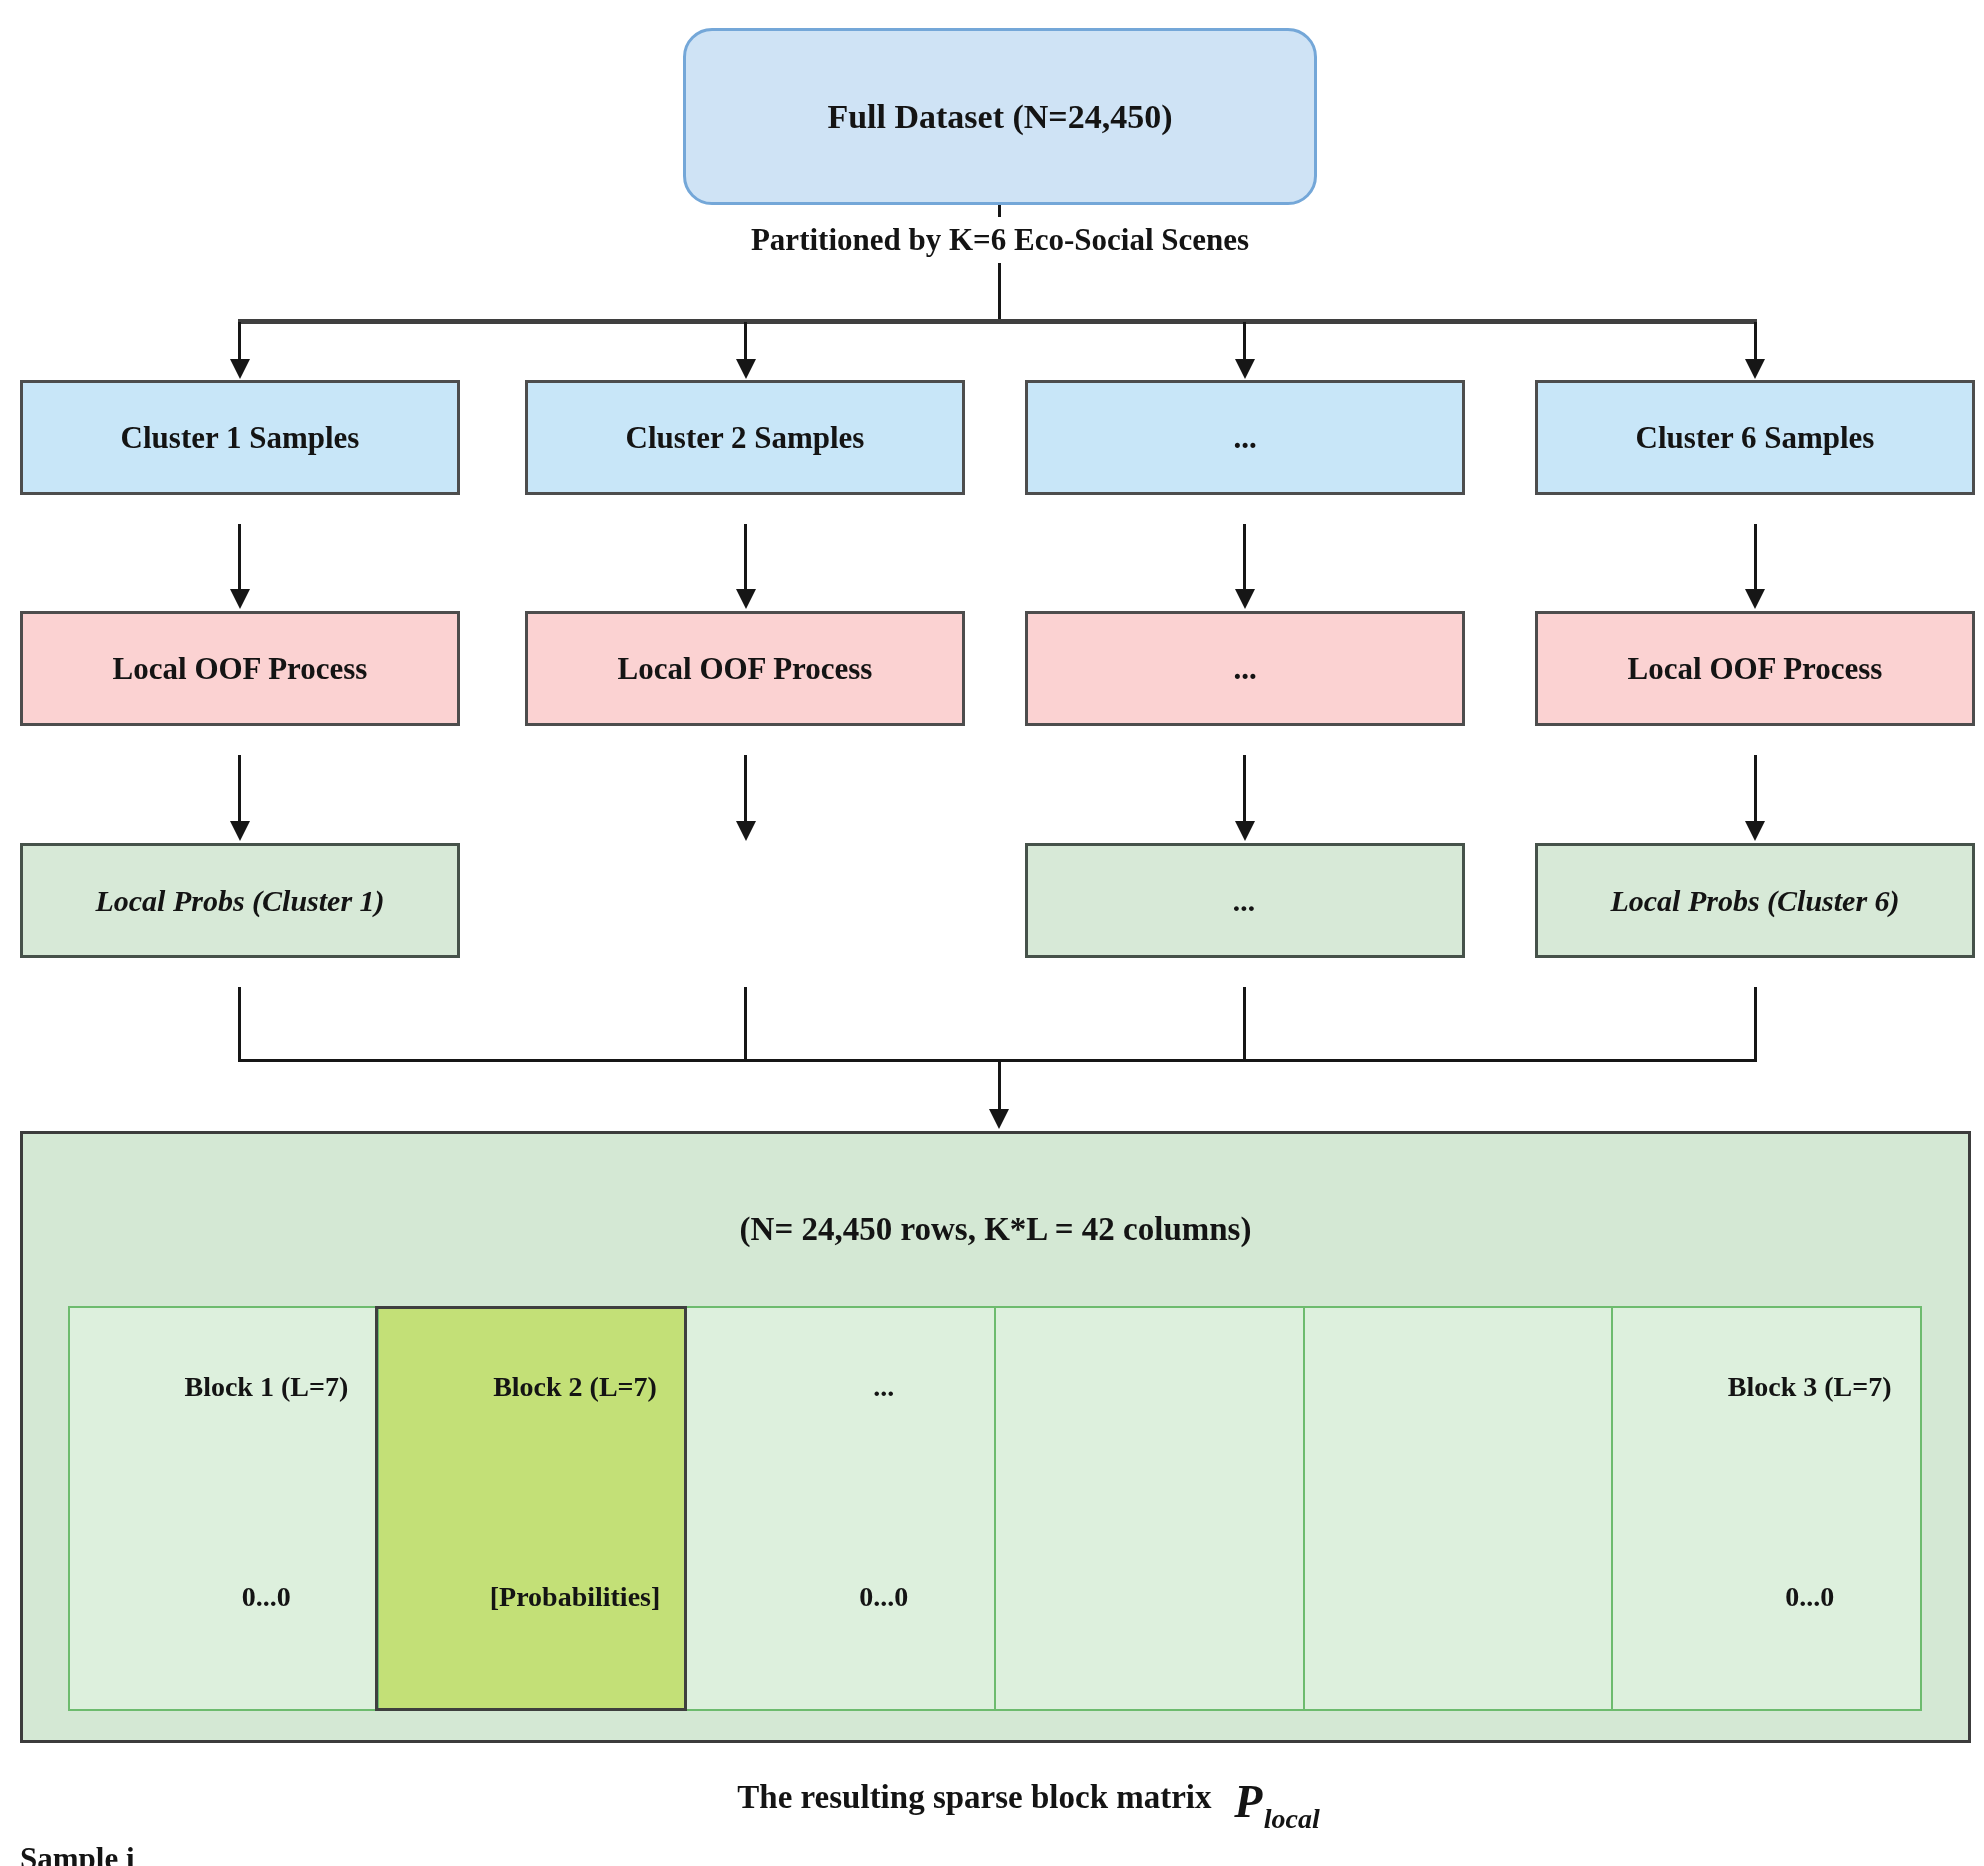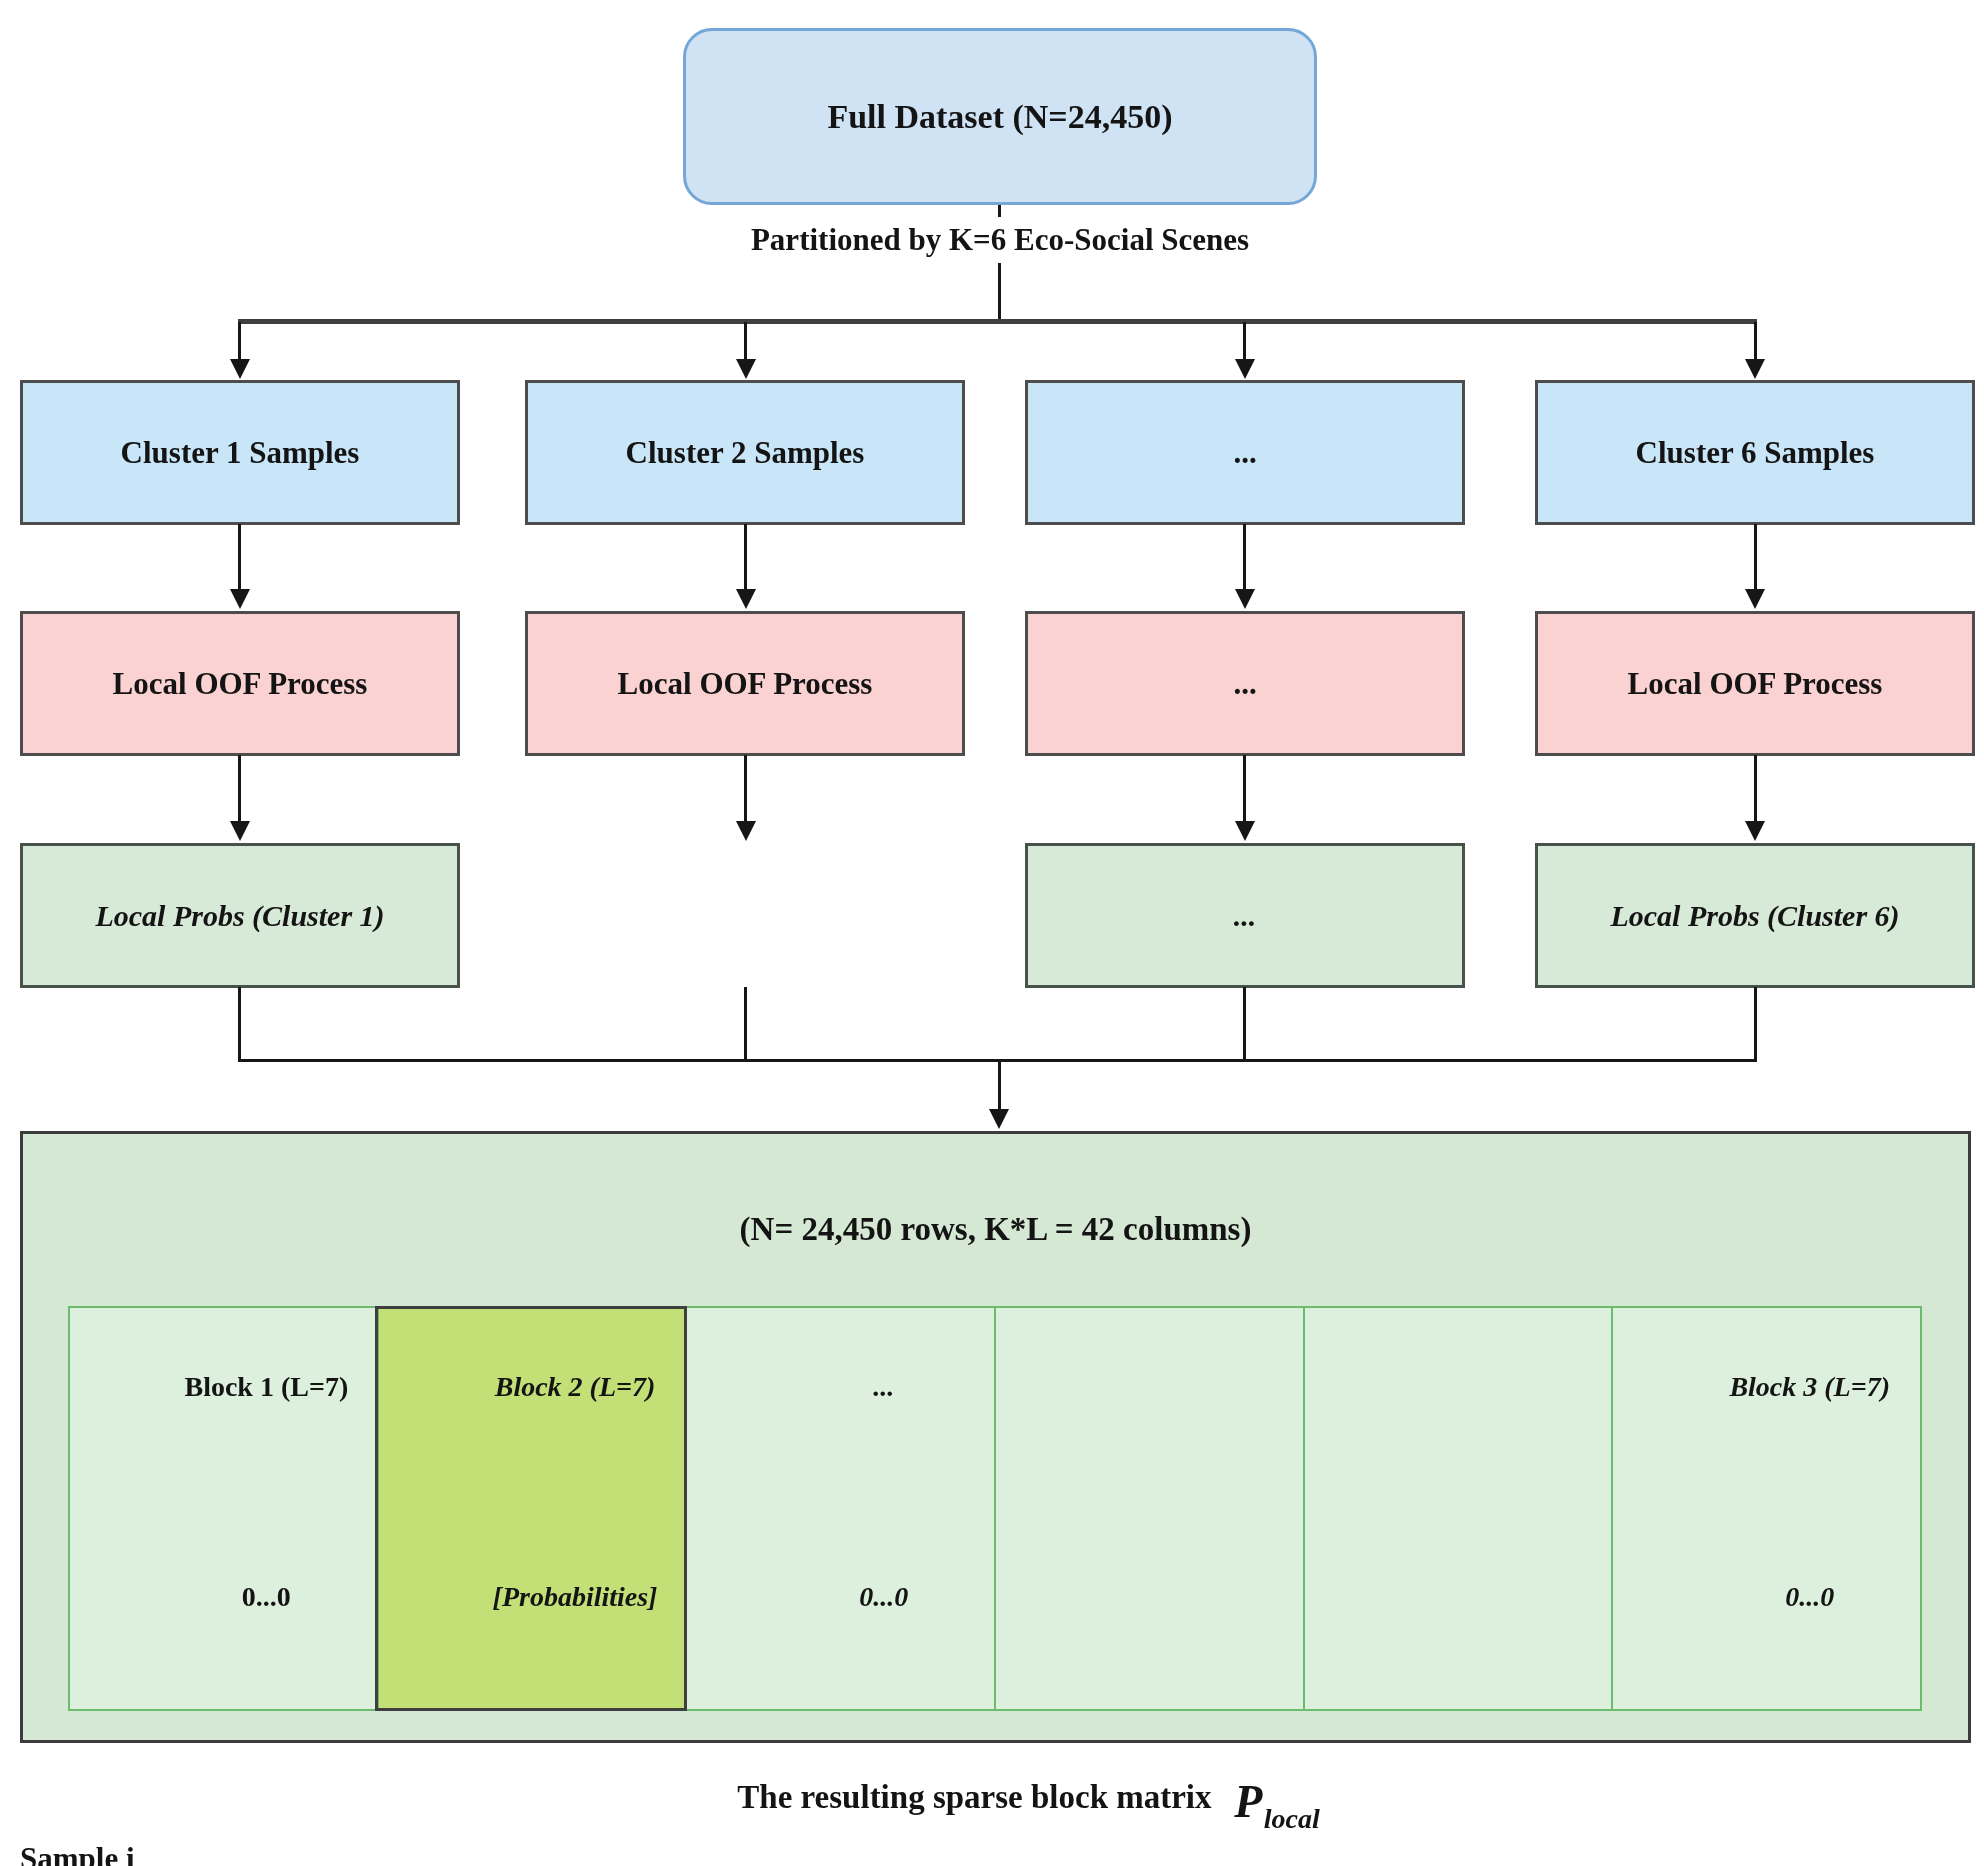--- a/index.html
+++ b/index.html
@@ -21,21 +21,21 @@
     justify-content: center;
     text-align: right;
   }
   .root-box {
     left: 683px; top: 28px; width: 634px; height: 177px;
     background: var(--root-fill, #cfe3f5);
     border: 3.3px solid var(--root-border, #74a7d8);
     border-radius: 29px;
     font-size: 34px;
   }
-  .row-box { width: 440px; height: 145px; border: 3.3px solid var(--row-border, #4d4d4d); font-size: 31px; }
+  .row-box { width: 440px; height: 115px; border: 3.3px solid var(--row-border, #4d4d4d); font-size: 31px; }
   .row-cluster { top: 380px; background: var(--cluster-fill, #c8e6f8); }
   .row-oof     { top: 611px; background: var(--oof-fill, #fbd2d2); }
   .row-probs   { top: 843px; background: var(--probs-fill, #d7e9d7); border-color: var(--probs-border, #46524a); font-size: 30px; font-style: italic; }
   .col-0 { left: 20px; }  .col-1 { left: 525px; }  .col-2 { left: 1025px; }  .col-3 { left: 1535px; }
 
   .vline { position: absolute; width: 2.6px; background: var(--line, #161616); }
   .tline { position: absolute; left: 238px; top: 319px; width: 1519px; height: 4.6px; background: var(--branch-line, #3f3f3f); }
   .cline { position: absolute; left: 238px; top: 1059px; width: 1519px; height: 2.6px; background: var(--line, #161616); }
   .ahead {
     position: absolute; width: 0; height: 0;
@@ -60,21 +60,21 @@
   .matrix-title { position: absolute; left: 20px; width: 1951px; text-align: center; font-size: 33px; line-height: 47px; }
   .mt1 { top: 1159px; }
   .mt2 { top: 1206px; text-align: center; }
   .strip {
     position: absolute; box-sizing: border-box;
     left: 68px; top: 1306px; width: 1854px; height: 405px;
     border: 2px solid var(--block-border, #6dbb6e);
     display: flex;
   }
   .blk { position: relative; flex: 1 1 0; background: var(--block-fill, #ddf0dd); }
-  .blk + .blk { border-left: 2px solid var(--block-border, #6dbb6e); font-style: italic; }
+  .blk + .blk { border-left: 2px solid var(--block-border, #6dbb6e); }
   .blk-hl {
     background: var(--highlight-fill, #c3e077);
     outline: 3.3px solid var(--highlight-border, #3f3f3f);
     outline-offset: -1.3px;
     z-index: 2;
   }
   .blk-title, .blk-value { position: absolute; left: 0; width: 100%; text-align: center; font-size: 28px; line-height: 42px; padding-left: 43px; }
   .blk-title { top: 58px; }
   .blk-value { top: 268px; }
   .sample-label { position: absolute; left: 20px; top: 1838px; width: 230px; text-align: left; font-size: 31px; line-height: 41px; }

